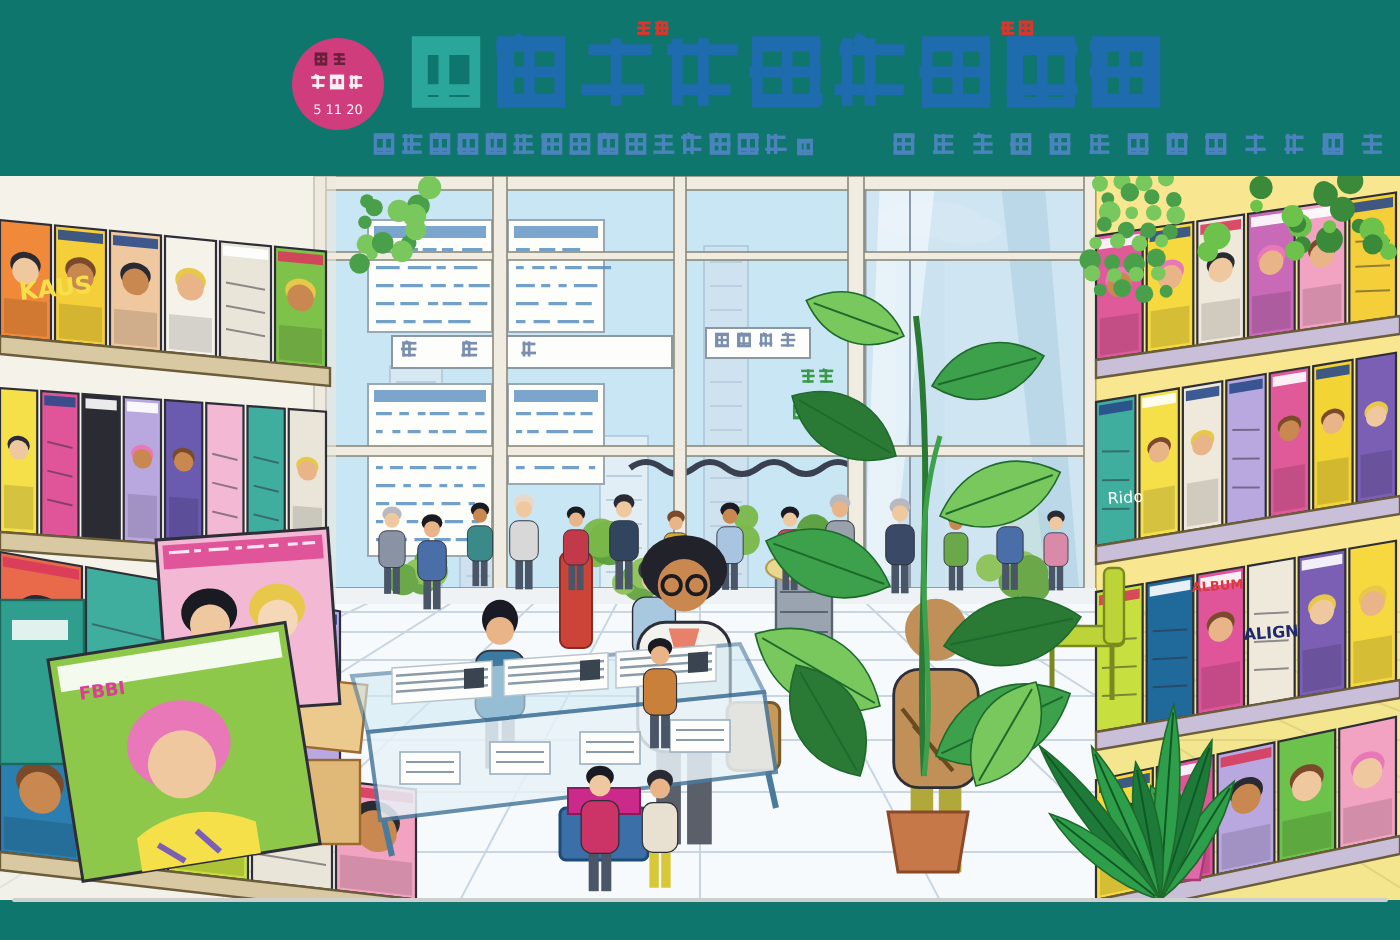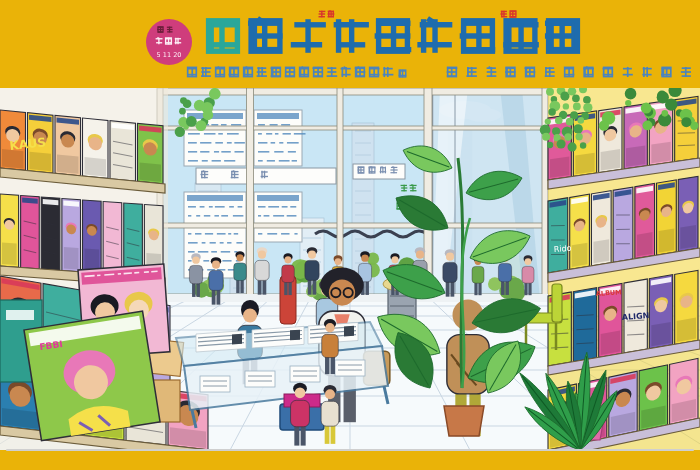--- a/index.html
+++ b/index.html
@@ -1,16 +1,16 @@
 <!DOCTYPE html>
 <html><head>
 <meta charset="utf-8">
 <style>
   html,body{margin:0;padding:0;background:#ffffff;}
-  #page{position:relative;width:700px;height:470px;background:#eab308;overflow:hidden;
+  #page{position:relative;width:700px;height:470px;background:#0f766e;overflow:hidden;
         font-family:"DejaVu Sans","Liberation Sans",sans-serif;}
   #header-svg{position:absolute;left:0;top:0;}
   #scene-svg{position:absolute;left:0;top:88px;}
   #bottom-shadow{position:absolute;left:6px;top:449px;width:688px;height:2px;
         background:#cfcfcf;border-radius:2px;}
 </style>
 </head>
 <body>
 <div id="page">
 

